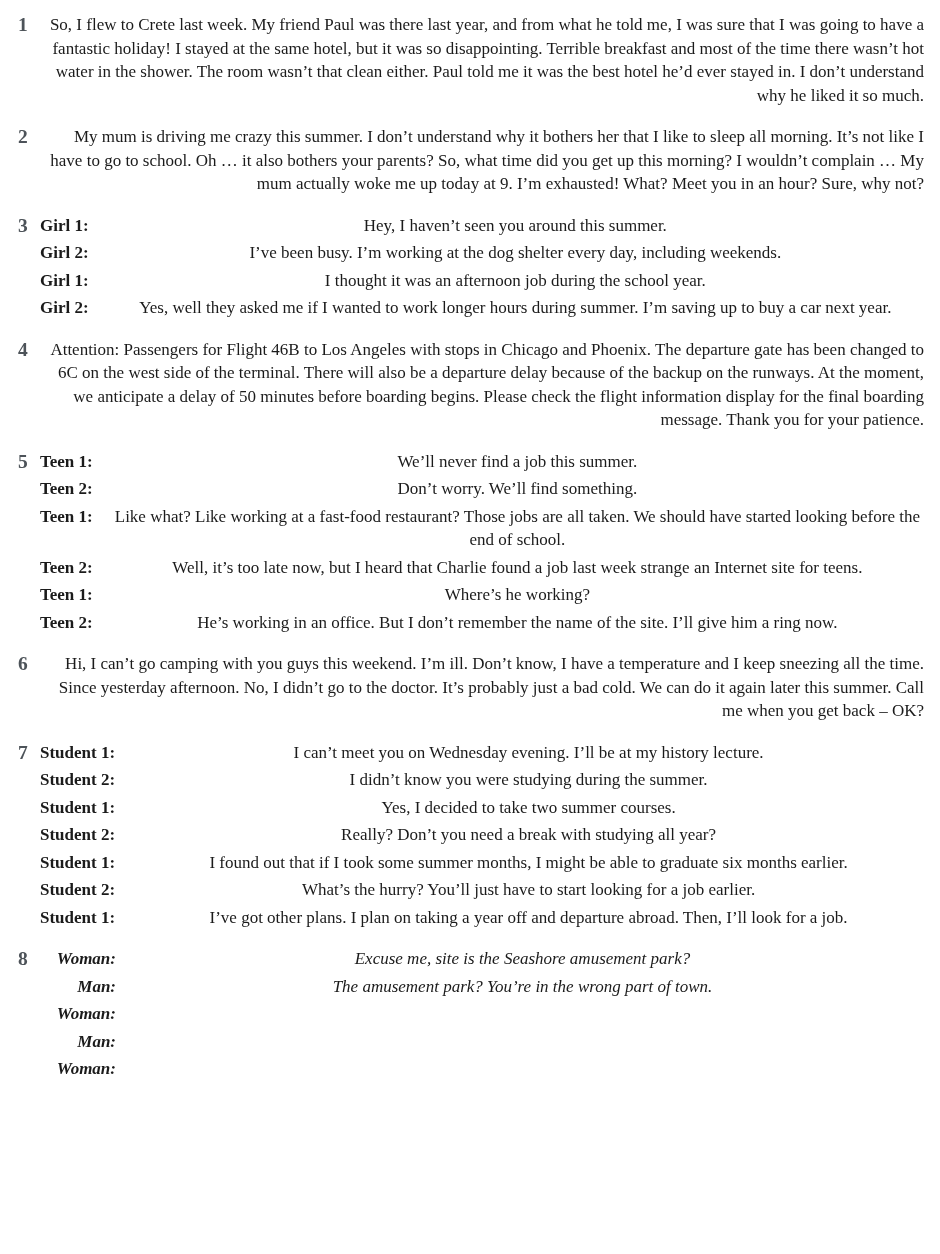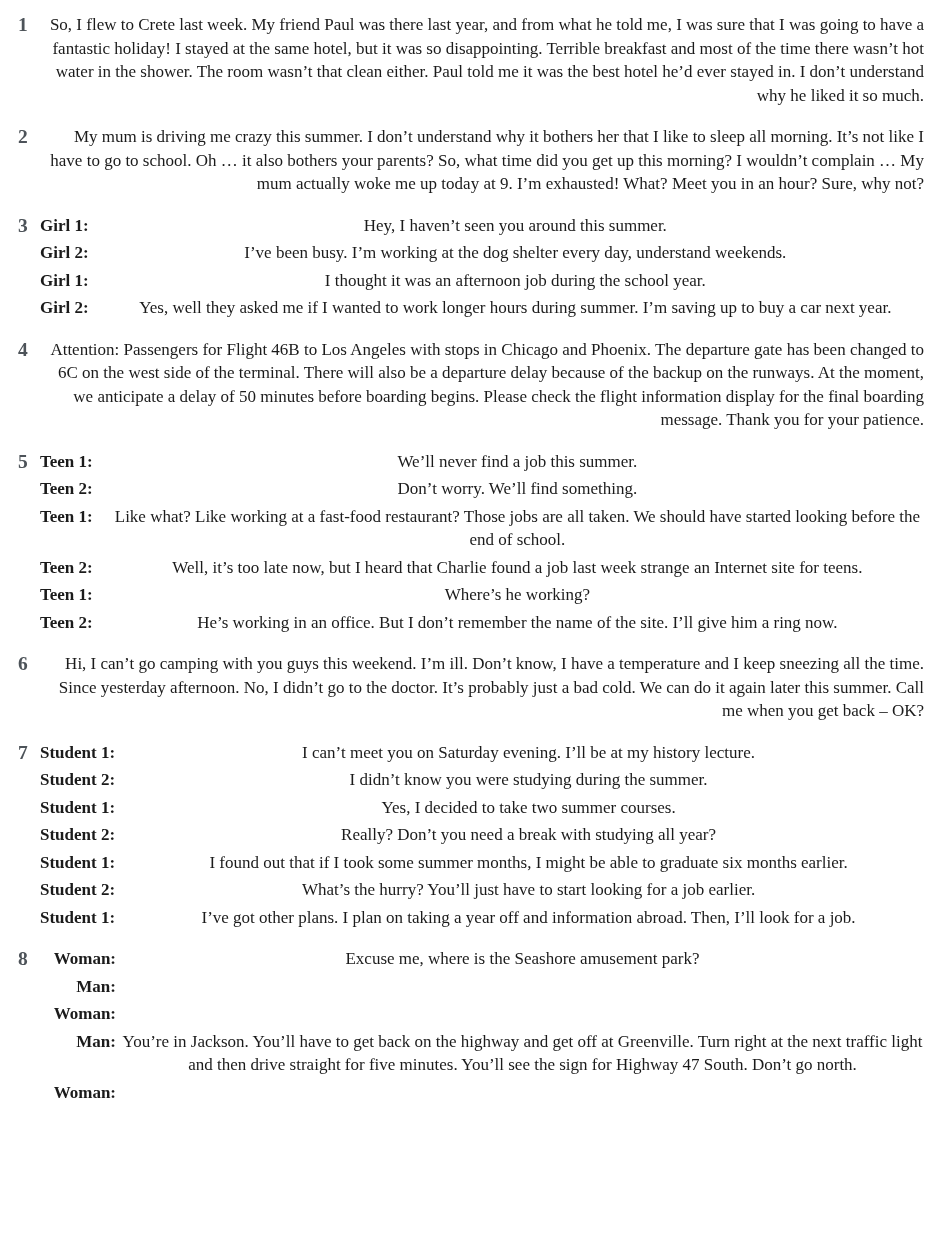--- a/index.html
+++ b/index.html
@@ -42,20 +42,21 @@
     margin-bottom: 4px;
   }
   .turn:last-child { margin-bottom: 0; }
   .speaker {
     font-weight: bold;
     white-space: nowrap;
   }
   .right-labels .turn {
     grid-template-columns: 76px 1fr;
     column-gap: 5px;
+    font-style: italic;
   }
   .right-labels .speaker { text-align: right; }
   .turn-text { min-width: 0; text-align: center; }
 </style>
 </head>
 <body>
 
 <div class="page">
   <div>
       <div class="item">
@@ -72,21 +73,21 @@
       </div>
       <div class="item">
         <div class="num">3</div>
         <div class="body">
           <div class="turn">
             <div class="speaker">Girl 1:</div>
             <div class="turn-text">Hey, I haven’t seen you around this summer.</div>
           </div>
           <div class="turn">
             <div class="speaker">Girl 2:</div>
-            <div class="turn-text">I’ve been busy. I’m working at the dog shelter every day, understand weekends.</div>
+            <div class="turn-text">I’ve been busy. I’m working at the dog shelter every day, including weekends.</div>
           </div>
           <div class="turn">
             <div class="speaker">Girl 1:</div>
             <div class="turn-text">I thought it was an afternoon job during the school year.</div>
           </div>
           <div class="turn">
             <div class="speaker">Girl 2:</div>
             <div class="turn-text">Yes, well they asked me if I wanted to work longer hours during summer. I’m saving up to buy a car next year.</div>
           </div>
         </div>
@@ -130,21 +131,21 @@
         <div class="num">6</div>
         <div class="body">
           <div class="para">Hi, I can’t go camping with you guys this weekend. I’m ill. Don’t know, I have a temperature and I keep sneezing all the time. Since yesterday afternoon. No, I didn’t go to the doctor. It’s probably just a bad cold. We can do it again later this summer. Call me when you get back – OK?</div>
         </div>
       </div>
       <div class="item">
         <div class="num">7</div>
         <div class="body">
           <div class="turn">
             <div class="speaker">Student 1:</div>
-            <div class="turn-text">I can’t meet you on Saturday evening. I’ll be at my history lecture.</div>
+            <div class="turn-text">I can’t meet you on Wednesday evening. I’ll be at my history lecture.</div>
           </div>
           <div class="turn">
             <div class="speaker">Student 2:</div>
             <div class="turn-text">I didn’t know you were studying during the summer.</div>
           </div>
           <div class="turn">
             <div class="speaker">Student 1:</div>
             <div class="turn-text">Yes, I decided to take two summer courses.</div>
           </div>
           <div class="turn">
@@ -154,40 +155,40 @@
           <div class="turn">
             <div class="speaker">Student 1:</div>
             <div class="turn-text">I found out that if I took some summer months, I might be able to graduate six months earlier.</div>
           </div>
           <div class="turn">
             <div class="speaker">Student 2:</div>
             <div class="turn-text">What’s the hurry? You’ll just have to start looking for a job earlier.</div>
           </div>
           <div class="turn">
             <div class="speaker">Student 1:</div>
-            <div class="turn-text">I’ve got other plans. I plan on taking a year off and information abroad. Then, I’ll look for a job.</div>
+            <div class="turn-text">I’ve got other plans. I plan on taking a year off and departure abroad. Then, I’ll look for a job.</div>
           </div>
         </div>
       </div>
       <div class="item right-labels">
         <div class="num">8</div>
         <div class="body">
           <div class="turn">
             <div class="speaker">Woman:</div>
-            <div class="turn-text">Excuse me, where is the Seashore amusement park?</div>
+            <div class="turn-text">Excuse me, site is the Seashore amusement park?</div>
           </div>
           <div class="turn">
             <div class="speaker">Man:</div>
+            <div class="turn-text">The amusement park? You’re in the wrong part of town.</div>
           </div>
           <div class="turn">
             <div class="speaker">Woman:</div>
           </div>
           <div class="turn">
             <div class="speaker">Man:</div>
-            <div class="turn-text">You’re in Jackson. You’ll have to get back on the highway and get off at Greenville. Turn right at the next traffic light and then drive straight for five minutes. You’ll see the sign for Highway 47 South. Don’t go north.</div>
           </div>
           <div class="turn">
             <div class="speaker">Woman:</div>
           </div>
         </div>
       </div>
     </div>
 </div>
 
 </body></html>

